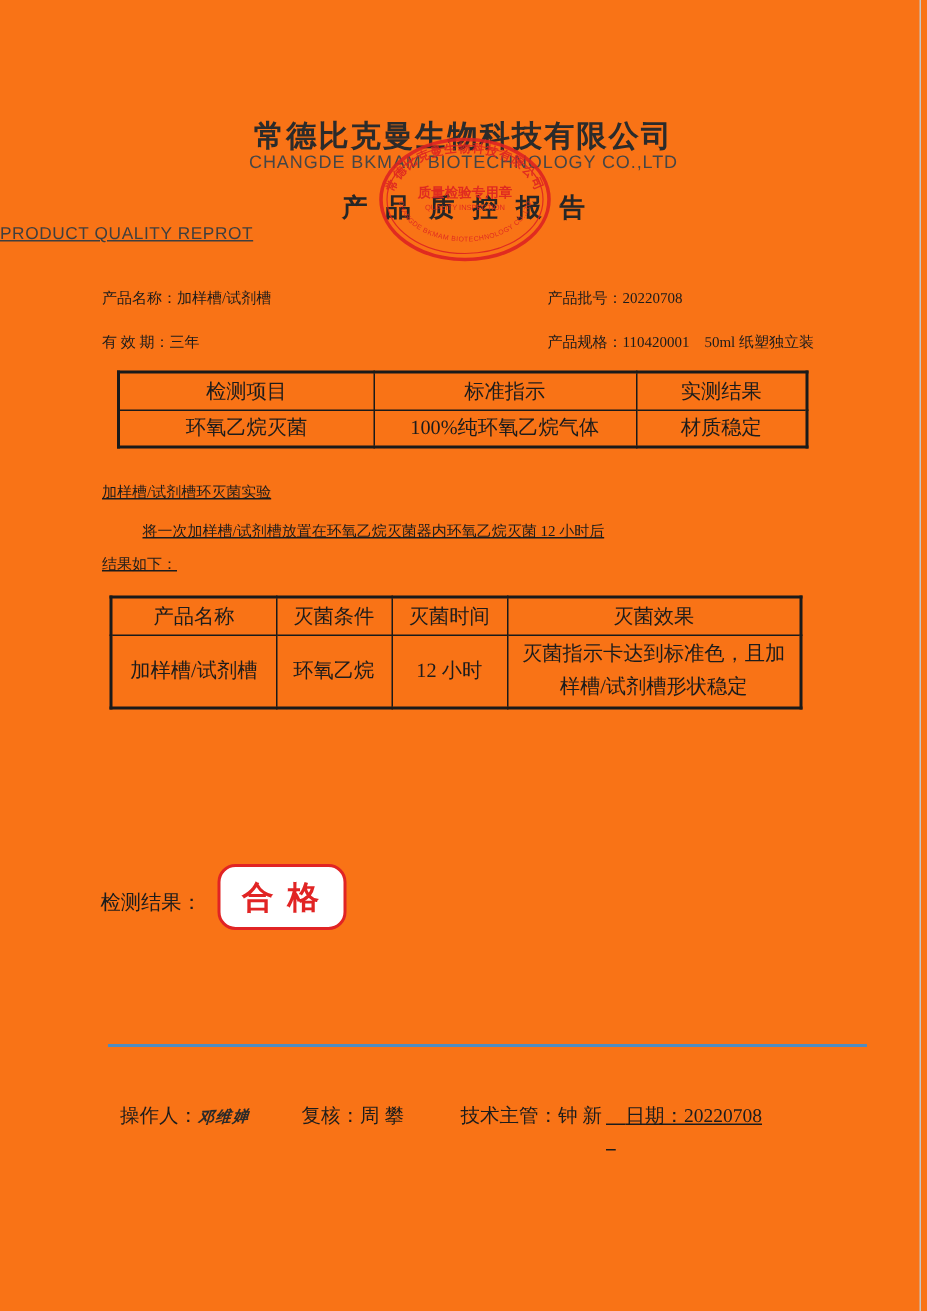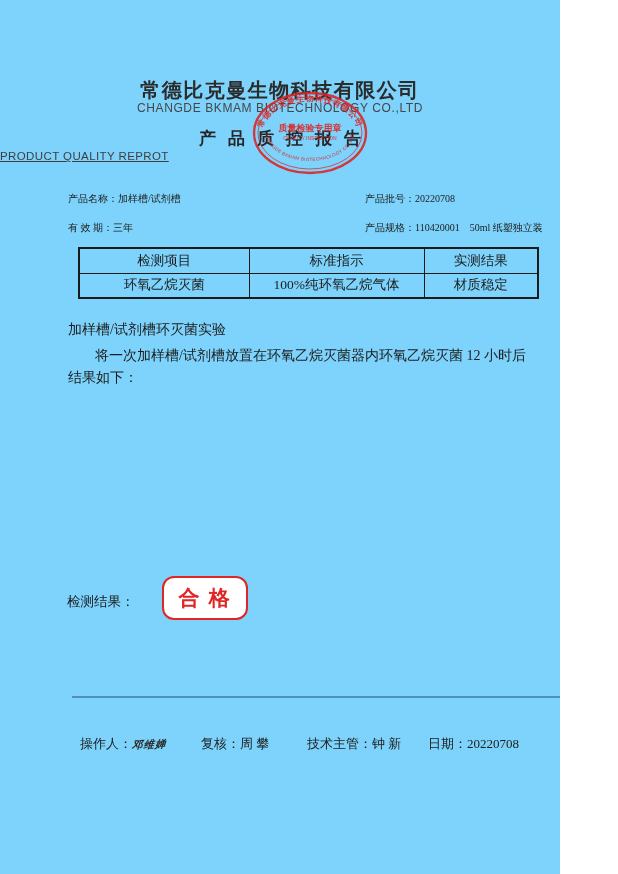--- a/index.html
+++ b/index.html
@@ -1,21 +1,21 @@
 <!DOCTYPE html>
 <html><head>
 <meta charset="utf-8">
 <style>
   * { margin: 0; padding: 0; box-sizing: border-box; }
   html, body { background: #ffffff; }
   .page {
     position: relative;
-    width: 560px;
+    width: 618px;
     height: 874px;
-    background: #7dd3fc;
+    background: #f97316;
     font-family: "Liberation Serif", serif;
     color: #1c1c1c;
     overflow: hidden;
   }
   .page-edge {
     position: absolute;
     left: 613px; top: 0; bottom: 0;
     width: 1px; background: #c6c6c6;
   }
   
@@ -59,48 +59,47 @@
     border: 1px solid #1a1a1a;
     text-align: center; vertical-align: middle;
     font-size: 13.5px; color: #1c1c1c;
     padding: 0 4px;
   }
   .t1 td { height: 25px; }
   .t2 tr.hdr td { height: 25px; }
   .t2 tr.dat td { height: 49px; line-height: 22px; }
   .t1, .t2 { border: 2px solid #1a1a1a; }
   
-  .exp-line { position: absolute; font-size: 14px; color: #1c1c1c; }
+  .exp-line { position: absolute; font-size: 10px; color: #1c1c1c; text-decoration: underline; }
   .exp-title { left: 68px; top: 321px; }
   .exp-body  { left: 95px; top: 347px; }
   .exp-intro { left: 68px; top: 369px; }
   
   .result-label { position: absolute; left: 67px; top: 593px; font-size: 13.5px; }
   .result-box {
     position: absolute; left: 145px; top: 576px;
     width: 86px; height: 44px;
     border: 2px solid #e12424; border-radius: 12px;
     display: flex; align-items: center; justify-content: center;
     background: #ffffff;
-    margin-left: 17px;
   }
   .result-value {
     color: #e12424; font-size: 21px; font-weight: bold;
     letter-spacing: 2px; white-space: pre;
   }
   
   .footer-divider {
     position: absolute; left: 72px; top: 696px;
     width: 506px; height: 2px; background: #4e8cc2;
   }
   .footer-item { position: absolute; top: 719px; font-size: 13px; color: #1c1c1c; white-space: pre; }
   .f-operator   { left: 67px; }
   .f-reviewer   { left: 188px; }
   .f-supervisor { left: 294px; }
-  .f-date       { left: 415px; }
+  .f-date       { left: 404px; text-decoration: underline; }
   .hand {
     display: inline-block;
     font-style: italic; font-size: 10.5px; font-weight: bold;
     transform: rotate(-2deg) skewX(-6deg);
     letter-spacing: 1px; color: #2a2a2a;
   }
   
   .stamp text, .stamp textPath { fill: #dd2222; }
 </style>
 </head>
@@ -161,20 +160,42 @@
       <td>100%纯环氧乙烷气体</td>
       <td>材质稳定</td>
     </tr>
   </tbody>
     </table>
 
   <div class="exp-line exp-title">加样槽/试剂槽环灭菌实验</div>
   <div class="exp-line exp-body">将一次加样槽/试剂槽放置在环氧乙烷灭菌器内环氧乙烷灭菌 12 小时后</div>
   <div class="exp-line exp-intro">结果如下：</div>
 
+  <table class="t2">
+    <colgroup>
+        <col style="width:110px">
+        <col style="width:77px">
+        <col style="width:77px">
+        <col style="width:196px">
+      </colgroup>
+    <tbody>
+        <tr class="hdr">
+      <td>产品名称</td>
+      <td>灭菌条件</td>
+      <td>灭菌时间</td>
+      <td>灭菌效果</td>
+    </tr>
+    <tr class="dat">
+      <td>加样槽/试剂槽</td>
+      <td>环氧乙烷</td>
+      <td>12 小时</td>
+      <td>灭菌指示卡达到标准色，且加样槽/试剂槽形状稳定</td>
+    </tr>
+  </tbody>
+    </table>
 
   <div class="result-label">检测结果：</div>
   <div class="result-box">
     <span class="result-value">合 格</span>
   </div>
 
   <div class="footer-divider"></div>
   <div class="footer-item f-operator">
     <span>操作人：</span><span class="hand">邓维婵</span>
   </div>

